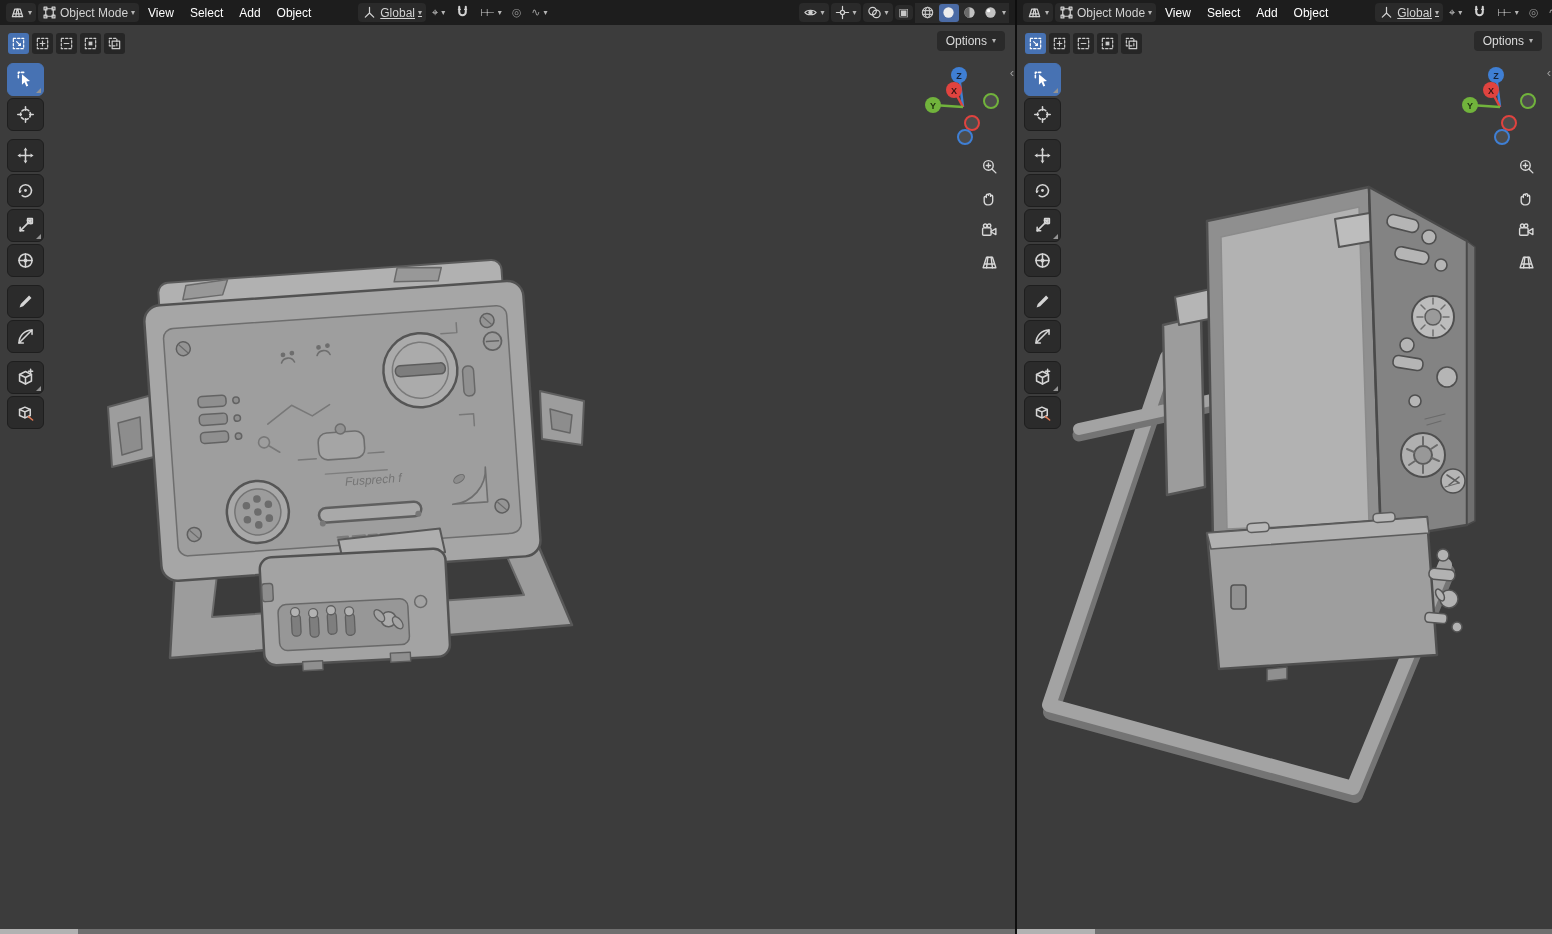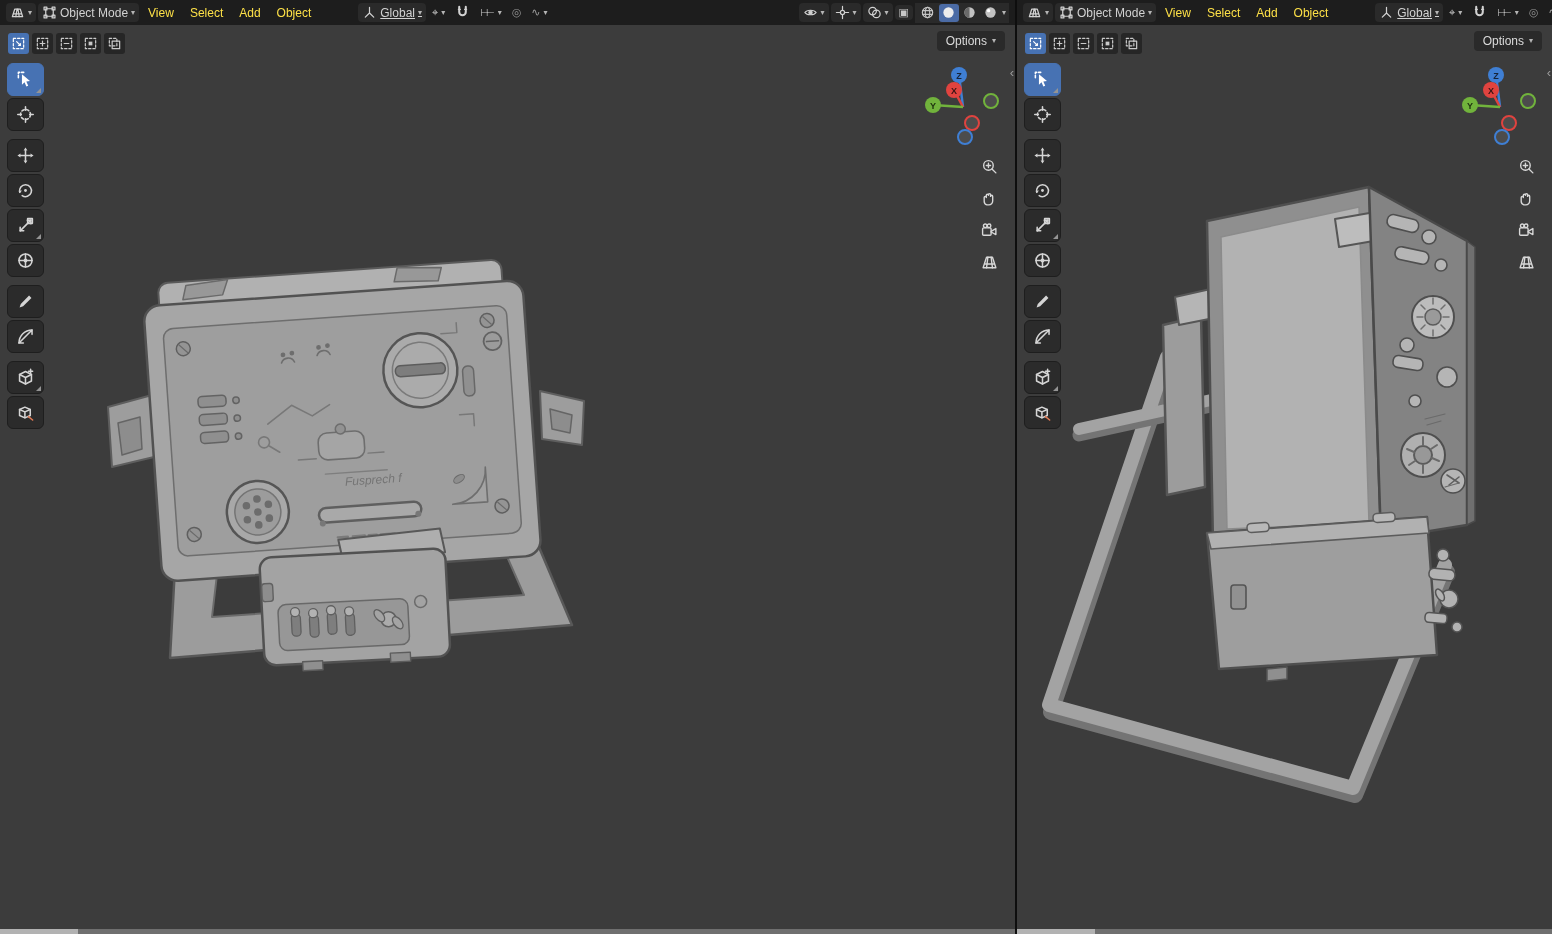--- a/index.html
+++ b/index.html
@@ -10,21 +10,21 @@
   .app { display:flex; width:1552px; height:934px; background:#3c3c3c; }
   .viewport { position:relative; overflow:hidden; background:#3c3c3c; }
   .viewport.vleft  { width:1015px; }
   .viewport.vright { width:537px; border-left:2px solid #0e0e0e; }
 
   .vp-header { position:absolute; top:0; left:0; right:0; height:25px; background:#1d1d1d;
     display:flex; align-items:center; padding:0 6px; gap:2px; font-size:12px; color:#d2d2d2;
     white-space:nowrap; overflow:hidden; z-index:6; }
   .hbtn { display:flex; align-items:center; gap:3px; padding:2px 4px; border-radius:4px; flex:0 0 auto; }
   .pill { background:#2a2a2a; }
-  .menu { padding:2px 7px; border-radius:4px; flex:0 0 auto; color:#fde047; }
+  .menu { padding:2px 7px; border-radius:4px; flex:0 0 auto; color:#ffffff; }
   .chev { font-size:8px; color:#b5b5b5; line-height:1; }
   .spacer { flex:1 1 0; min-width:0; }
   .orient { margin-left:38px;text-decoration:underline; }
   .glyph { font-size:11px; line-height:1; color:#c8c8c8; }
   .glyph.dim { color:#9a9a9a; }
   .snapg { letter-spacing:-3px; font-size:10px; padding-right:3px; }
   .shading { display:flex; align-items:center; gap:1px; padding:1px 3px; }
   .shade-btn { width:20px; height:18px; display:flex; align-items:center; justify-content:center; border-radius:3px; color:#c2c2c2; }
   .shade-btn.active { background:#4b6ba5; color:#ececec; }
 

